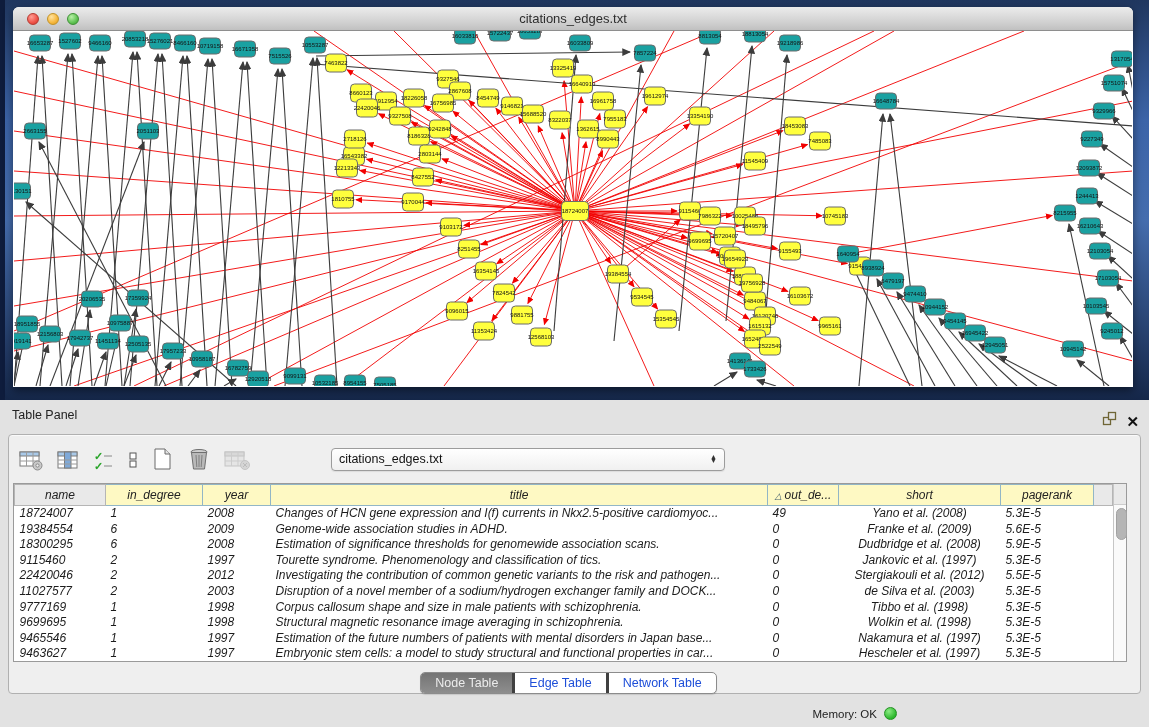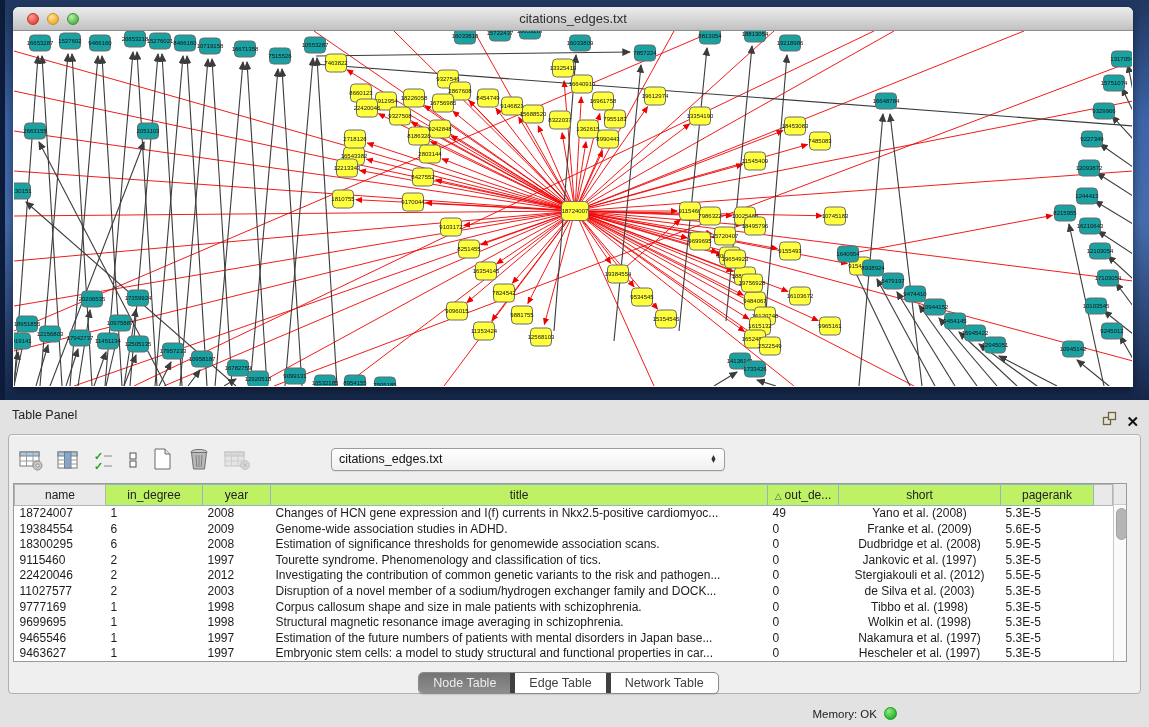--- a/index.html
+++ b/index.html
@@ -39,37 +39,37 @@
   .tbtn { height:26px; display:flex; align-items:flex-end; }
   .fx { font-family:"Liberation Serif", serif; font-style:italic; font-size:10px; color:#1d4ed8; padding-bottom:2px;margin-top:46px; }
   .combo { width:394px; height:23px; margin-left:40px; border:1px solid #9c9c9c; border-radius:4px;
            background:linear-gradient(#ffffff,#f0f0f0); display:flex; align-items:center;
            padding:0 7px; font-size:12.5px; color:#111; box-shadow:0 1px 1px rgba(0,0,0,.08); }
   .combo-arrows { margin-left:auto; display:flex; flex-direction:column; align-items:center;
                   font-size:7px; line-height:4.5px; color:#333; }
 
   .grid { margin:10px 0 0 4px; width:1114px; height:179px; background:#fff;
           border:1px solid #9a9a9a; display:flex; position:relative; }
-  table { border-collapse:collapse; table-layout:fixed; width:1098px; font-size:12px; }
-  thead th { height:21px; background:#bef264; border:1px solid #92b6c6; font-weight:normal;
+  table { border-collapse:collapse; table-layout:fixed; width:1098px; font-size:12px;font-style:italic; }
+  thead th { height:21px; background:#fef9c3; border:1px solid #92b6c6; font-weight:normal;
              text-align:center; font-size:12px; color:#222; padding:0; overflow:hidden; white-space:nowrap; }
   thead th.gray { background:#e9e9e9; border-color:#b5b5b5; }
   .sort-glyph { font-size:9px; color:#3c5a6a; margin-right:3px; }
   tbody td { padding:0 5px; height:15.6px; line-height:15.6px; white-space:nowrap; overflow:hidden;
              color:#1c1c1c; font-size:12px; }
   tbody td.c5 { text-align:center; }
   .vscroll { width:16px; border-left:1px solid #c6c6c6; background:#fafafa; position:relative; }
   .vscroll .vhead { height:21px; background:#e9e9e9; border-bottom:1px solid #cccccc; }
   .vthumb { position:absolute; top:24px; left:2px; width:11px; height:32px; background:#b5b5b5;
             border-radius:6px; border:1px solid #a2a2a2; }
 
   .tabs-row { position:absolute; left:0; right:12px; top:237px; text-align:center; }
   .tabs { display:inline-flex; border:1px solid #8c8c8c; border-radius:5px; overflow:hidden;
           background:#fff; height:22px; box-shadow:0 1px 1px rgba(0,0,0,.12); }
-  .tab { padding:0 14px; line-height:21px; font-size:12.5px; color:#404040; border-left:5px solid #404040; cursor:default; }
+  .tab { padding:0 14px; line-height:21px; font-size:12.5px; color:#1d4ed8; border-left:3px solid #404040; cursor:default; }
   .tab:first-child { border-left:none; }
   .tab.sel { background:linear-gradient(#747474,#8e8e8e); color:#ececec; }
 
   .status-bar { position:absolute; left:0; bottom:0; width:909px; height:27px; background:#e2e2e2;
                 display:flex; align-items:center; justify-content:flex-end; padding-right:12px; gap:7px; }
   .mem-label { font-size:11.5px; color:#222; }
   .mem-dot { width:13px; height:13px; border-radius:50%;
              background:radial-gradient(circle at 35% 30%, #8cec84, #2db72d 70%); border:1px solid #229222; }
 </style>
 </head>

